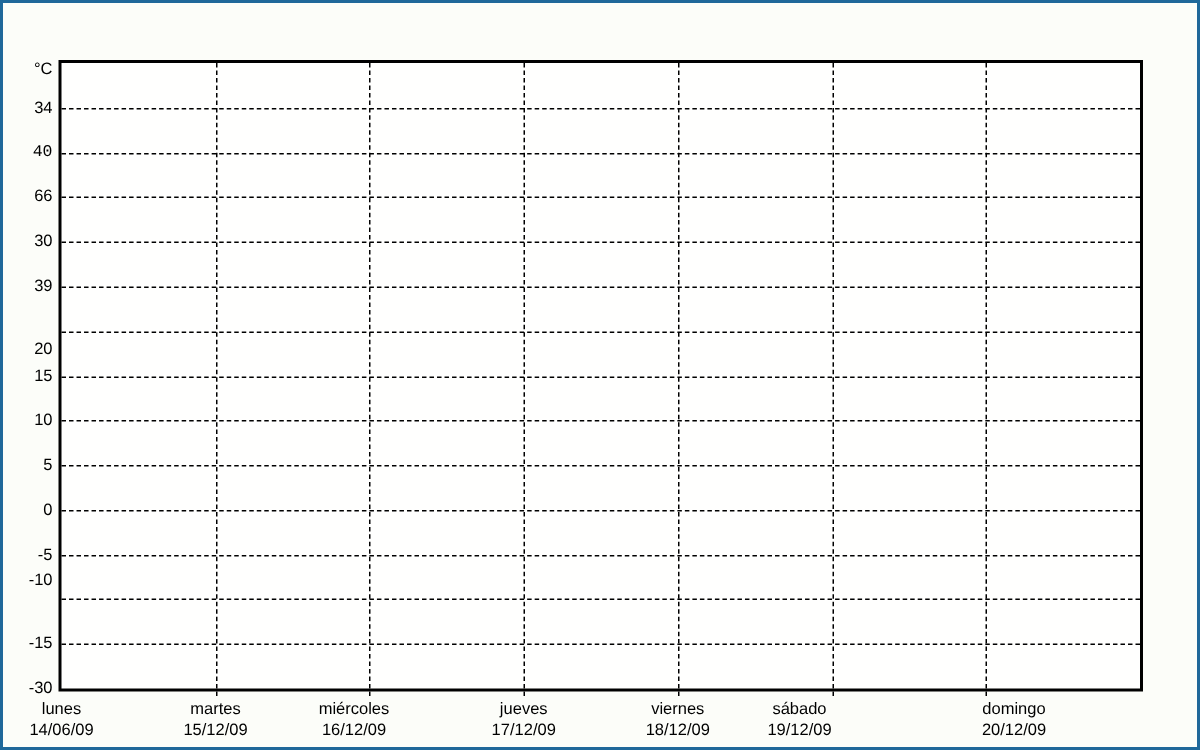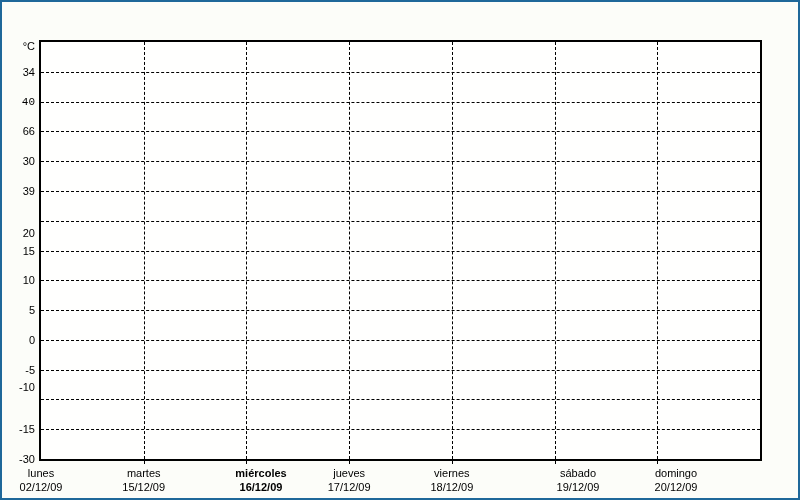--- a/index.html
+++ b/index.html
@@ -92,39 +92,39 @@
       <div class="ylab" style="top: 299.857px;">0</div>
       <div class="ylab" style="top: 329.643px;">-5</div>
       <div class="ylab" style="top: 347px;">-10</div>
       <div class="ylab" style="top: 389.214px; margin-left: 19px;">-15</div>
       <div class="ylab" style="top: 419px;">-30</div>
     </div>
 
   <div id="xlabels">
       <div class="xlab" style="left: 2px;">
         <div class="day">lunes</div>
-        <div class="date">02/12/09</div>
+        <div class="date">14/06/09</div>
       </div>
       <div class="xlab" style="left: 104.714px;">
         <div class="day">martes</div>
         <div class="date">15/12/09</div>
       </div>
-      <div class="xlab" style="left: 222px; font-weight: bold;">
+      <div class="xlab" style="left: 197px;">
         <div class="day">miércoles</div>
         <div class="date">16/12/09</div>
       </div>
       <div class="xlab" style="left: 310.143px;">
         <div class="day">jueves</div>
         <div class="date">17/12/09</div>
       </div>
       <div class="xlab" style="left: 412.857px;">
         <div class="day">viernes</div>
         <div class="date">18/12/09</div>
       </div>
-      <div class="xlab" style="left: 539px;">
+      <div class="xlab" style="left: 494px;">
         <div class="day">sábado</div>
         <div class="date">19/12/09</div>
       </div>
       <div class="xlab" style="left: 637px;">
         <div class="day">domingo</div>
         <div class="date">20/12/09</div>
       </div>
     </div>
 <div class="xtick" style="left: 141.714px;"></div>
     <div class="xtick" style="left: 244.429px;"></div>

